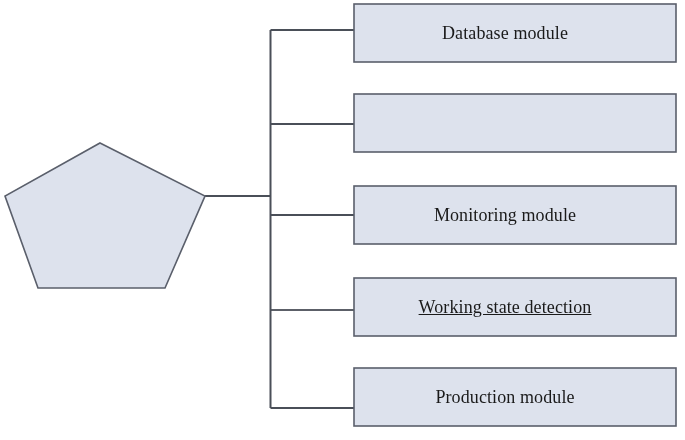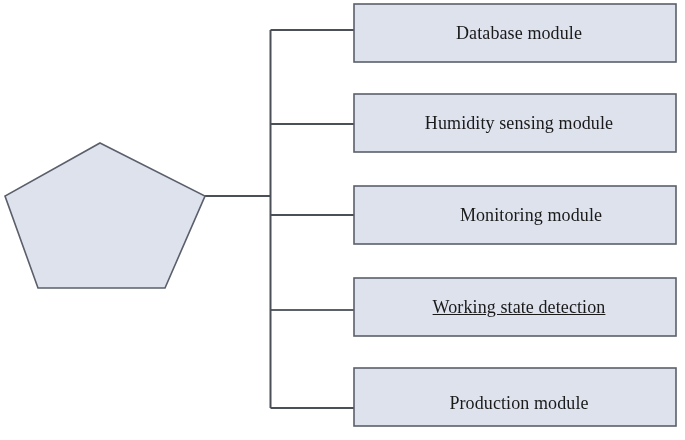--- a/index.html
+++ b/index.html
@@ -32,21 +32,21 @@
     text-align: center;
     color: #1a1a1a;
     font-family: "Liberation Serif", "DejaVu Serif", serif;
     font-size: 18px;
     line-height: 1.25;
     letter-spacing: 0.1px;
     pointer-events: none;
     white-space: pre-line;
   }
   .module-label {
-    left: 358px;
+    left: 344px;
     width: 322px;
     height: 58px;
   }
   #root-label {
     left: 5px;
     top: 143px;
     width: 200px;
     height: 146px;
     padding-top: 14px;
     box-sizing: border-box;
@@ -74,21 +74,20 @@
     <rect x="354" y="4" width="322" height="58" fill="#dde2ed" stroke="#5a5f6b" stroke-width="1.6"></rect>
     <rect x="354" y="94" width="322" height="58" fill="#dde2ed" stroke="#5a5f6b" stroke-width="1.6"></rect>
     <rect x="354" y="186" width="322" height="58" fill="#dde2ed" stroke="#5a5f6b" stroke-width="1.6"></rect>
     <rect x="354" y="278" width="322" height="58" fill="#dde2ed" stroke="#5a5f6b" stroke-width="1.6"></rect>
     <rect x="354" y="368" width="322" height="58" fill="#dde2ed" stroke="#5a5f6b" stroke-width="1.6"></rect>
   </svg>
 
 
   <div class="node-label module-label" style="top:4px;">Database module</div>
 
-  <div class="node-label module-label" style="top:94px;">Humidity sensing module</div>
 
-  <div class="node-label module-label" style="top:186px;margin-left:12px;">Monitoring module</div>
+  <div class="node-label module-label" style="top:186px;">Monitoring module</div>
 
   <div class="node-label module-label" style="top:278px;text-decoration:underline;">Working state detection</div>
 
-  <div class="node-label module-label" style="top:368px;margin-top:6px;">Production module</div>
+  <div class="node-label module-label" style="top:368px;">Production module</div>
 
 </div>
 
 </body></html>

